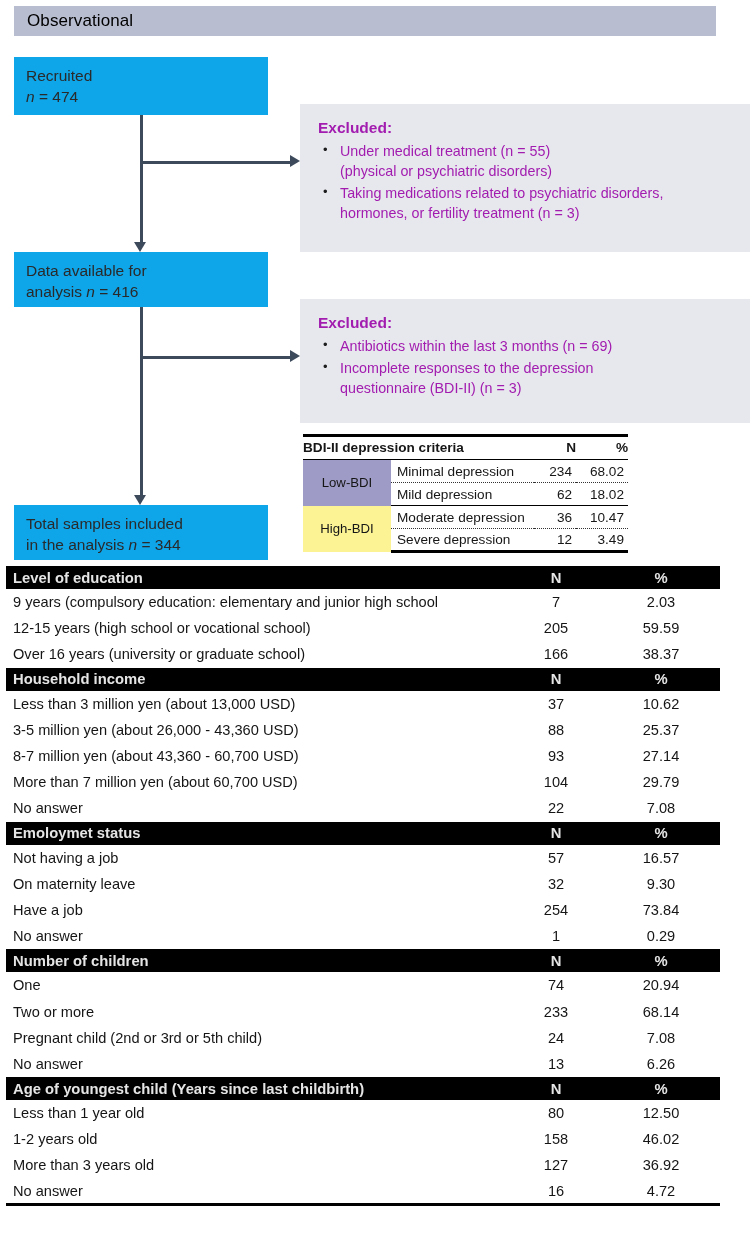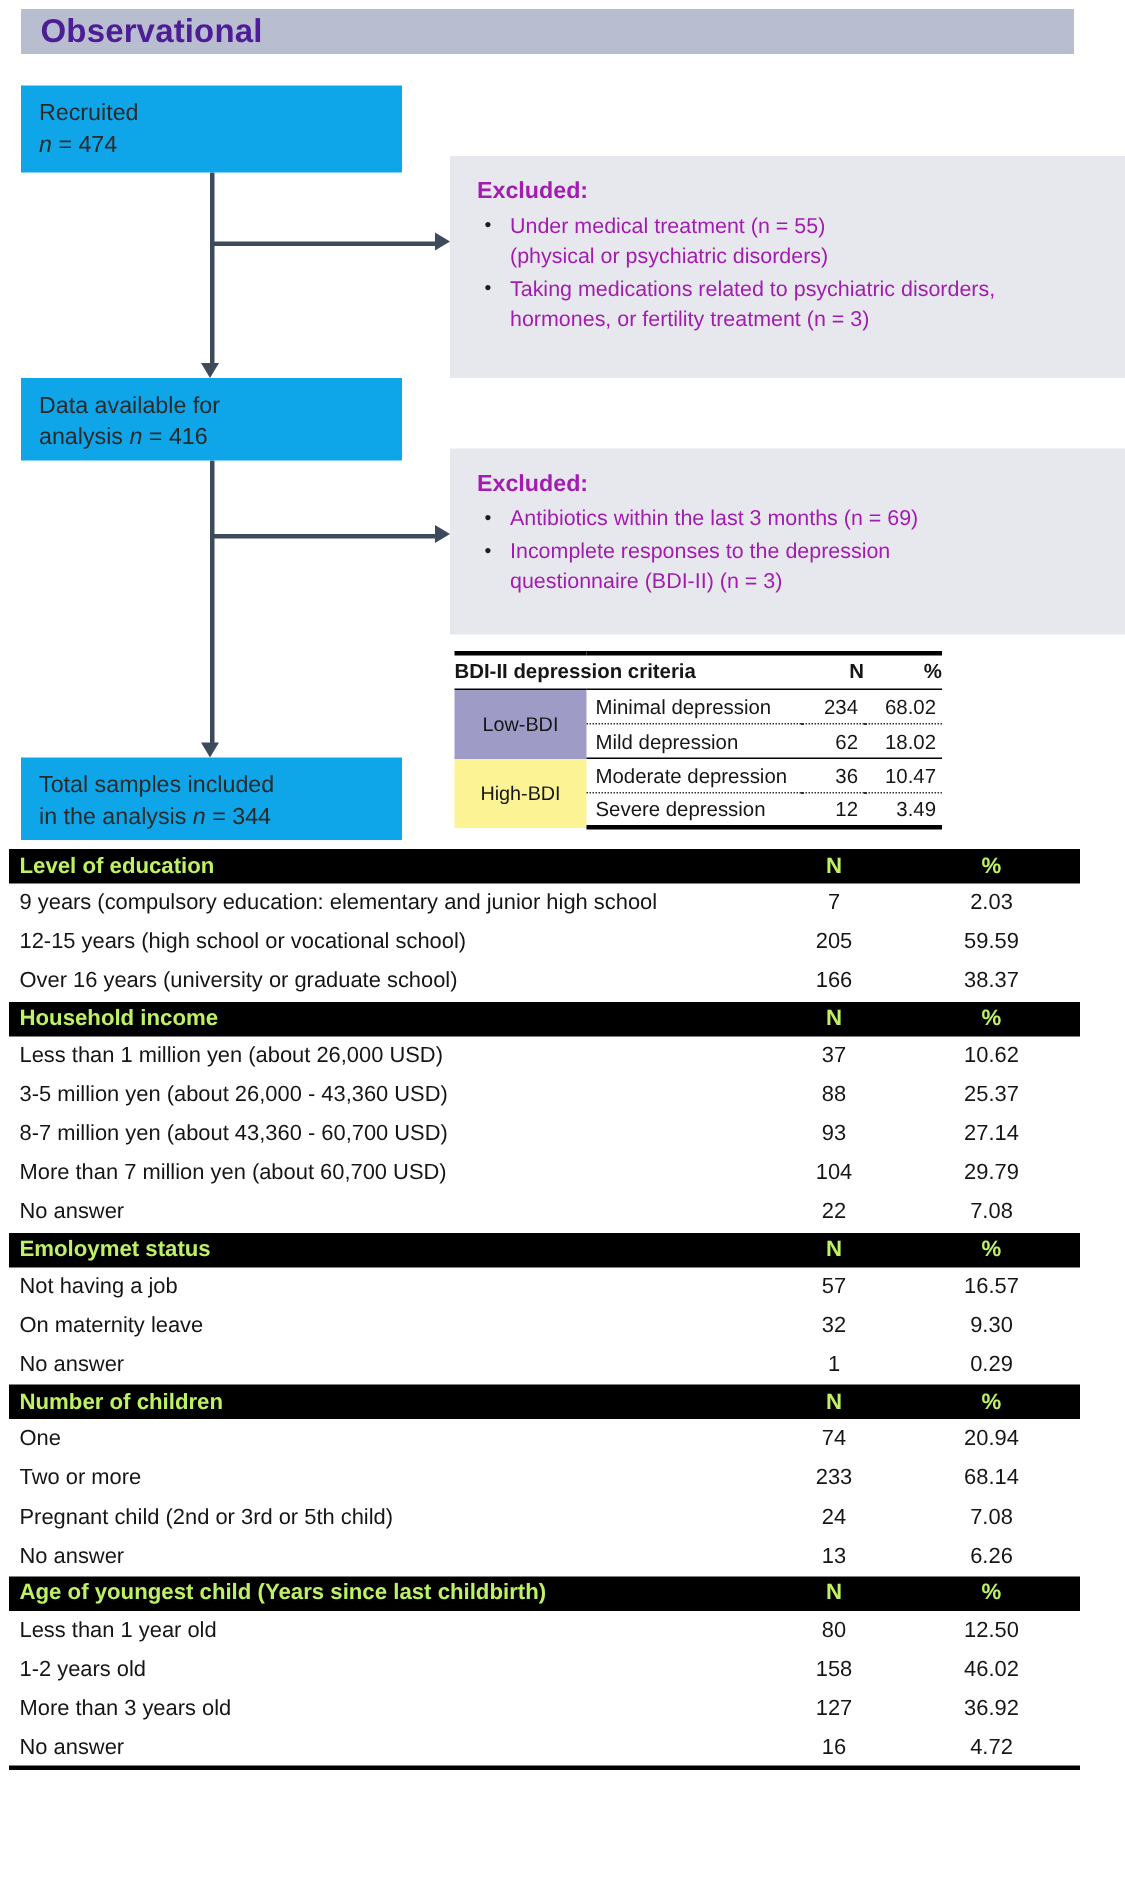--- a/index.html
+++ b/index.html
@@ -13,21 +13,21 @@
   }
   #page { position: relative; width: 750px; height: 1259px; background:#fff; }
 
   
   .flow { position: absolute; left:0; top:0; width:750px; height:566px; }
 
   .hdr-bar {
     position: absolute; left: 14px; top: 6px; width: 702px; height: 30px;
     background: #b9bdd0; display: flex; align-items: center;
   }
-  .hdr-bar .t { font-size: 22px; font-weight: bold; color:#4c1d95; padding-left: 13px; letter-spacing: .1px; }
+  .hdr-bar .t { font-size: 17px; font-weight: normal; color:#000000; padding-left: 13px; letter-spacing: .1px; }
 
   .gbox {
     position: absolute; background: #0ea5e9; color:#2a2a2a;
     padding: 9px 12px 8px 12px; line-height: 1.33; font-size: 15.5px;
   }
   .gbox .it { font-style: italic; }
 
   #box-recruited { left: 14px; top: 57px; width: 254px; height: 58px; }
   #box-available { left: 14px; top: 252px; width: 254px; height: 55px; }
   #box-total     { left: 14px; top: 505px; width: 254px; height: 55px; }
@@ -76,21 +76,21 @@
   #bdi .solidrow td.crit, #bdi .solidrow td.c-n, #bdi .solidrow td.c-p { border-bottom: 1.6px solid #000; }
   #bdi .lastrow td { border-bottom: 3px solid #000; }
   #bdi tr.rowh { height: 23px; }
 
   
   #maintable {
     position: absolute; left: 6px; top: 566px; width: 714px;
     border-collapse: collapse; font-size: 14.6px; color: #151515;
   }
   #maintable td { padding: 0; }
-  #maintable tr.sect { background: #000000; color: #bef264; }
+  #maintable tr.sect { background: #000000; color: #e5e5e5; }
   #maintable tr.sect td { font-weight: bold; height: 23px; font-size: 14.8px; }
   #maintable tr.datarow td { height: 26.2px; }
   #maintable .c-lab { text-align: left; padding-left: 7px; }
   #maintable .c-n   { text-align: center; width: 92px; }
   #maintable .c-p   { text-align: center; width: 118px; }
   #maintable tr.last-line td { border-bottom: 3px solid #000; }
 </style>
 </head>
 <body>
 
@@ -199,21 +199,21 @@
           <td class="c-lab">Over 16 years (university or graduate school)</td>
           <td class="c-n">166</td>
           <td class="c-p">38.37</td>
         </tr>
         <tr class="sect">
           <td class="c-lab">Household income</td>
           <td class="c-n">N</td>
           <td class="c-p">%</td>
         </tr>
         <tr class="datarow">
-          <td class="c-lab">Less than 1 million yen (about 26,000 USD)</td>
+          <td class="c-lab">Less than 3 million yen (about 13,000 USD)</td>
           <td class="c-n">37</td>
           <td class="c-p">10.62</td>
         </tr>
         <tr class="datarow">
           <td class="c-lab">3-5 million yen  (about 26,000 - 43,360 USD)</td>
           <td class="c-n">88</td>
           <td class="c-p">25.37</td>
         </tr>
         <tr class="datarow">
           <td class="c-lab">8-7 million yen  (about 43,360 - 60,700 USD)</td>
@@ -237,20 +237,25 @@
         </tr>
         <tr class="datarow">
           <td class="c-lab">Not having a job</td>
           <td class="c-n">57</td>
           <td class="c-p">16.57</td>
         </tr>
         <tr class="datarow">
           <td class="c-lab">On maternity leave</td>
           <td class="c-n">32</td>
           <td class="c-p">9.30</td>
+        </tr>
+        <tr class="datarow">
+          <td class="c-lab">Have a job</td>
+          <td class="c-n">254</td>
+          <td class="c-p">73.84</td>
         </tr>
         <tr class="datarow">
           <td class="c-lab">No answer</td>
           <td class="c-n">1</td>
           <td class="c-p">0.29</td>
         </tr>
         <tr class="sect">
           <td class="c-lab">Number of children</td>
           <td class="c-n">N</td>
           <td class="c-p">%</td>

